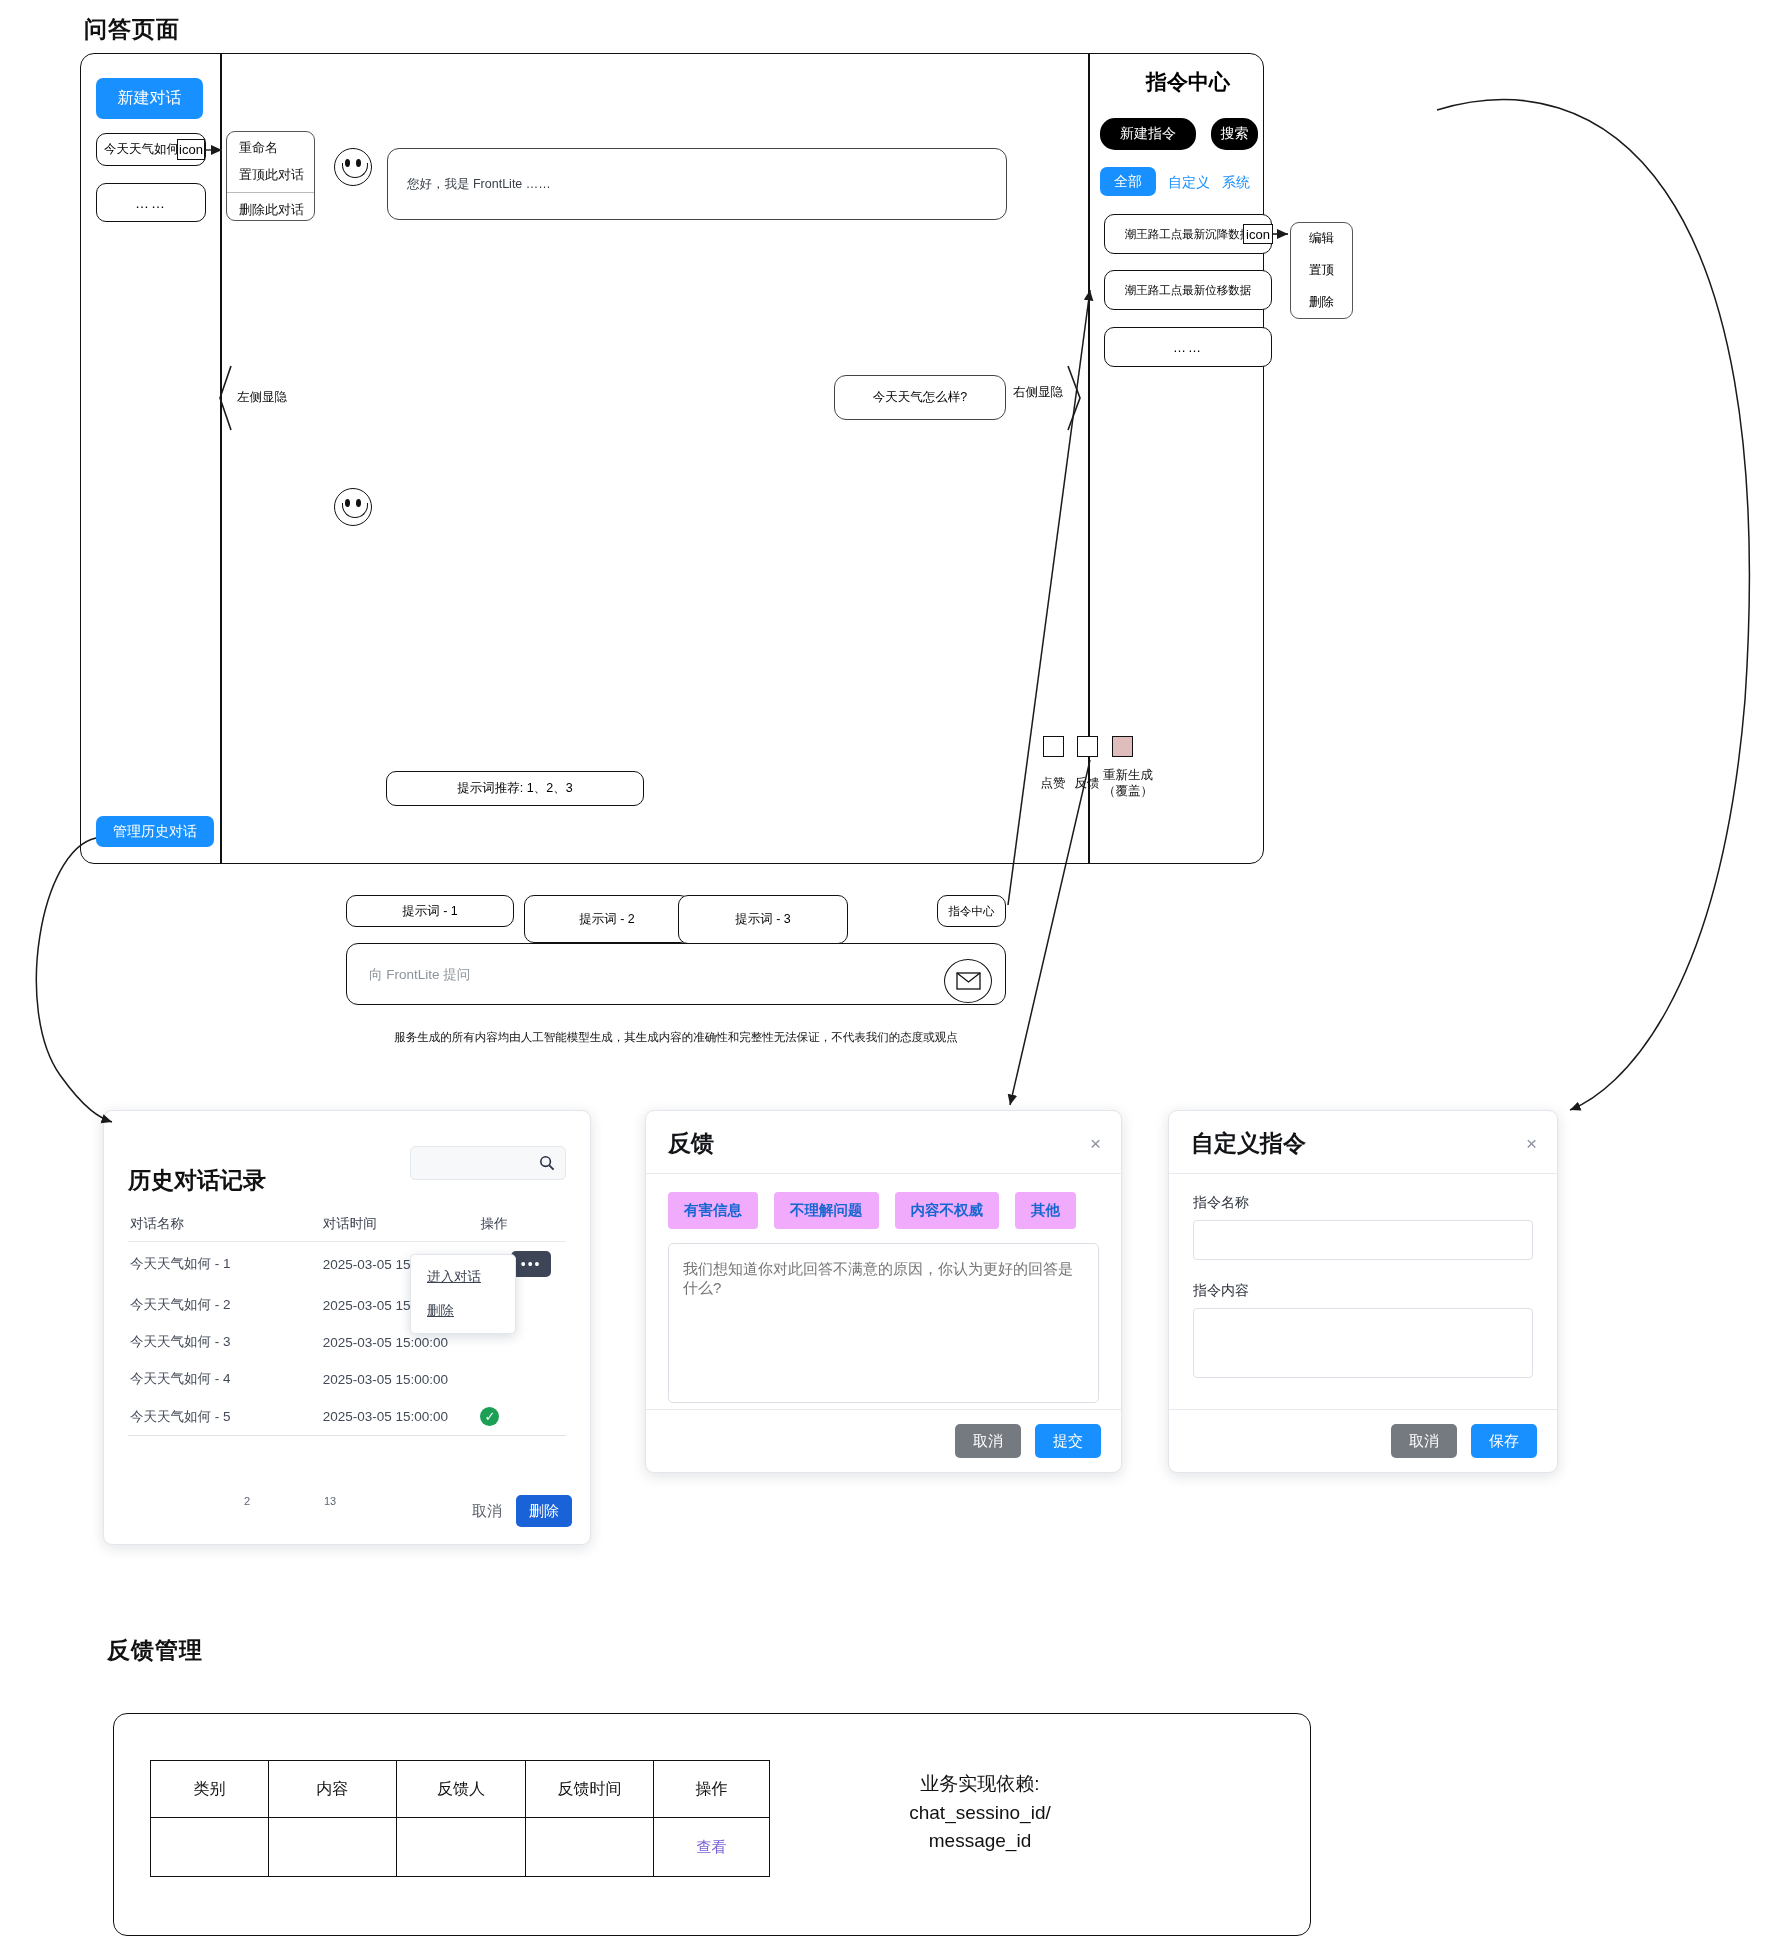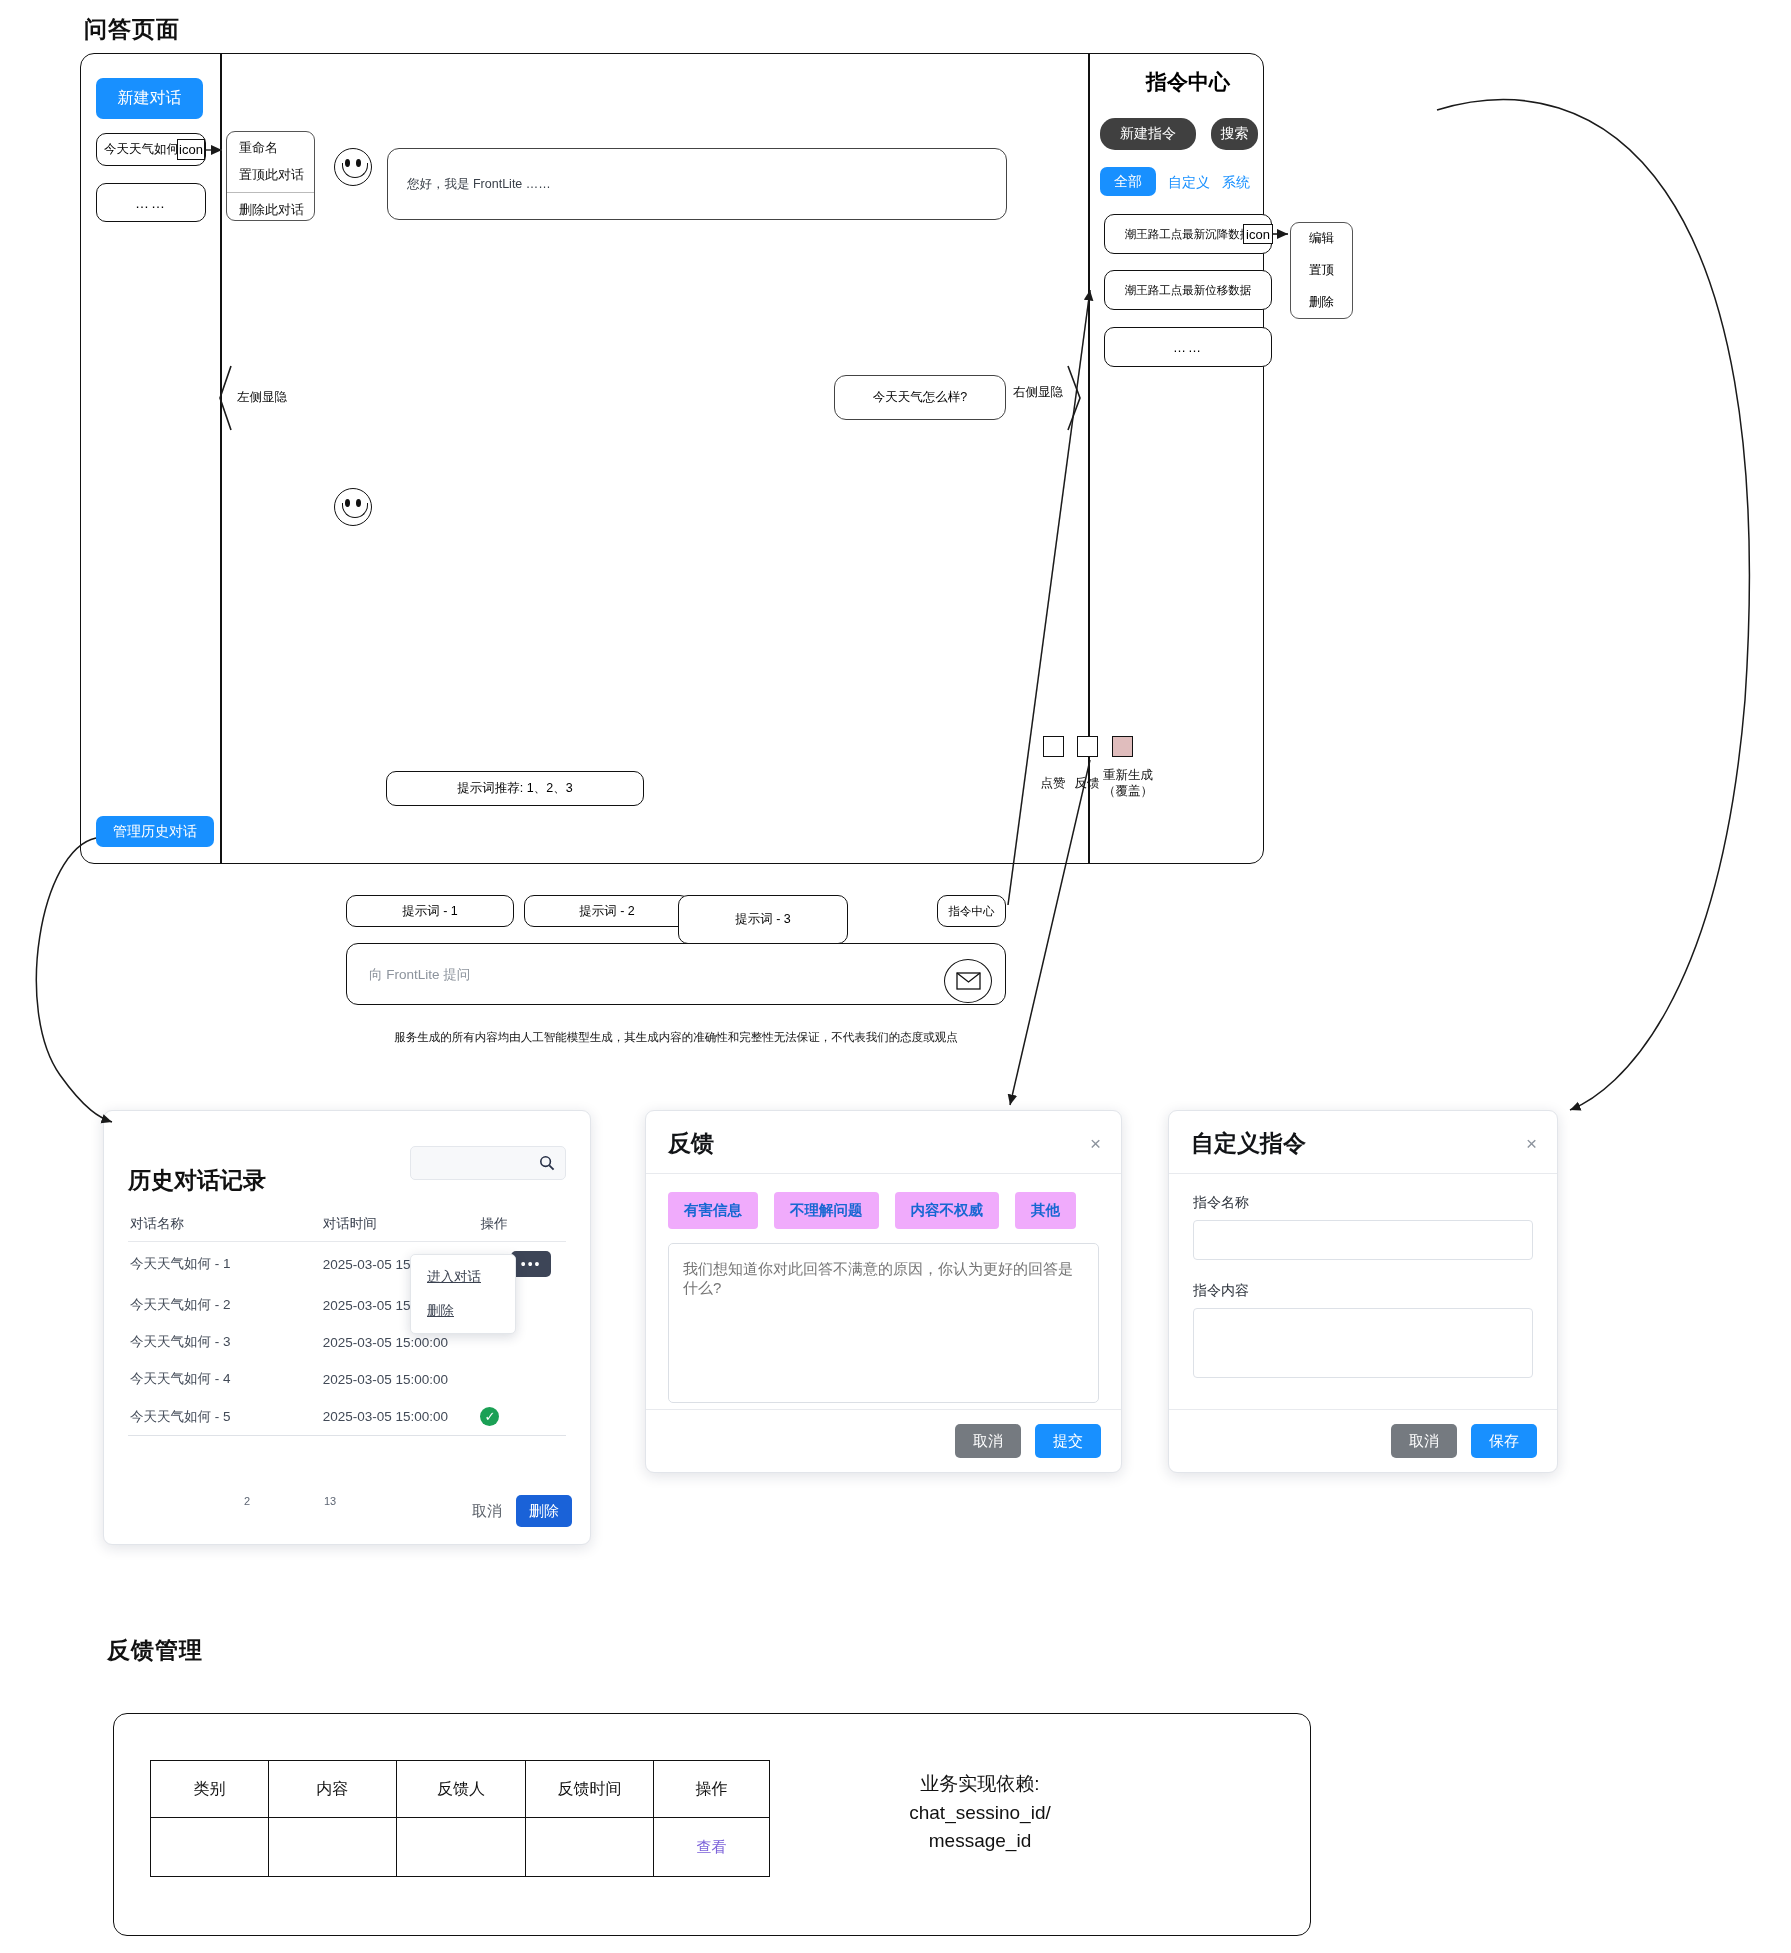--- a/index.html
+++ b/index.html
@@ -39,21 +39,21 @@
     background: #1890ff;
     color: #fff;
     border-radius: 7px;
     display: flex; align-items: center; justify-content: center;
     font-size: 16px;
     font-weight: 500;
     cursor: pointer;
     border: none;
   }
   .btn-gray {
-    background: #404040;
+    background: #000000;
     color: #fff;
     border-radius: 15px;
     display: flex; align-items: center; justify-content: center;
     font-size: 16px;
     cursor: pointer;
     border: none;
   }
   .wire-box {
     border: 1.4px solid #111;
     border-radius: 10px;
@@ -300,21 +300,21 @@
     <div>（覆盖）</div>
   </div>
 
   <div class="abs wire-box" style="left:386px; top:771px; width:258px; height:35px;">
     <span style="font-size:12.5px;">提示词推荐: 1、2、3</span>
   </div>
 
   <div class="abs wire-box" style="left:346px; top:895px; width:168px; height:32px;">
     <span style="font-size:12.5px;">提示词 - 1</span>
   </div>
-  <div class="abs wire-box" style="left:524px; top:895px; width:166px; height:32px;">
+  <div class="abs wire-box" style="left:524px; top:895px; width:166px; height:48px;">
     <span style="font-size:12.5px;">提示词 - 2</span>
   </div>
   <div class="abs wire-box" style="left:678px; top:895px; width:170px; height:49px;">
     <span style="font-size:12.5px;">提示词 - 3</span>
   </div>
   <div class="abs wire-box" style="left:937px; top:895px; width:69px; height:32px;">
     <span style="font-size:11.5px;">指令中心</span>
   </div>
 
   <div class="abs" style="left:346px; top:943px; width:660px; height:62px; border:1.4px solid #111; border-radius:12px; background:#fff;">

